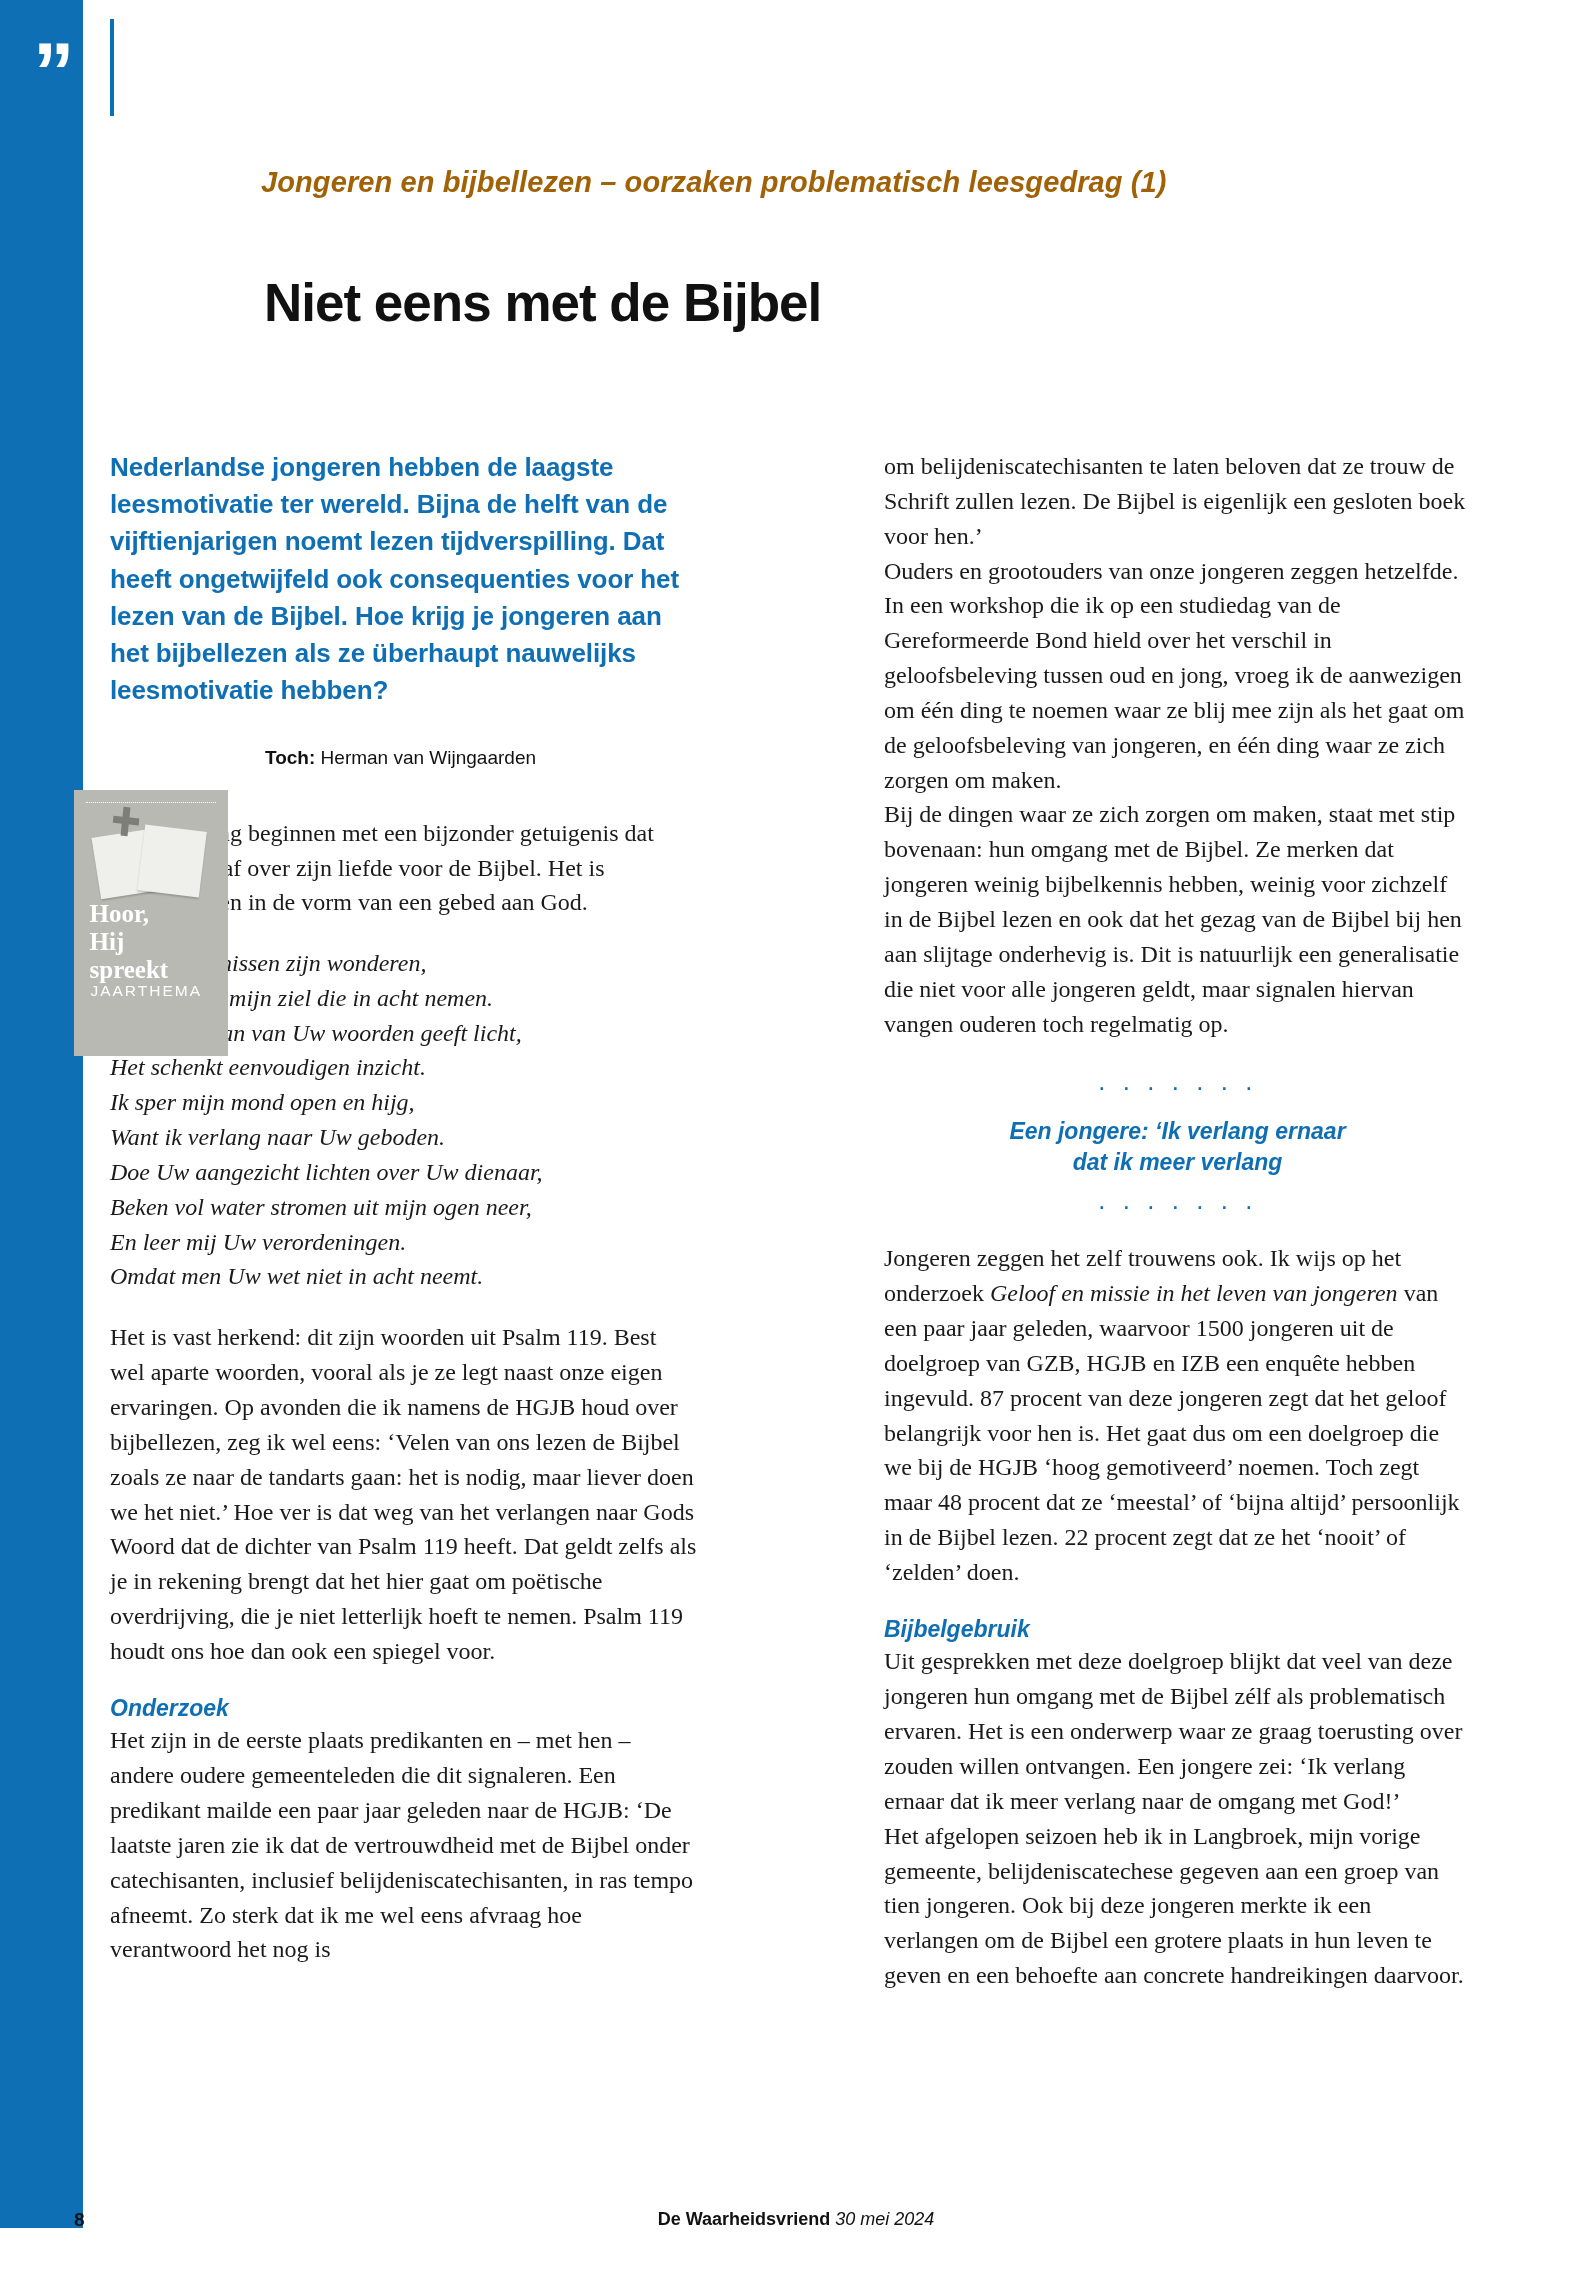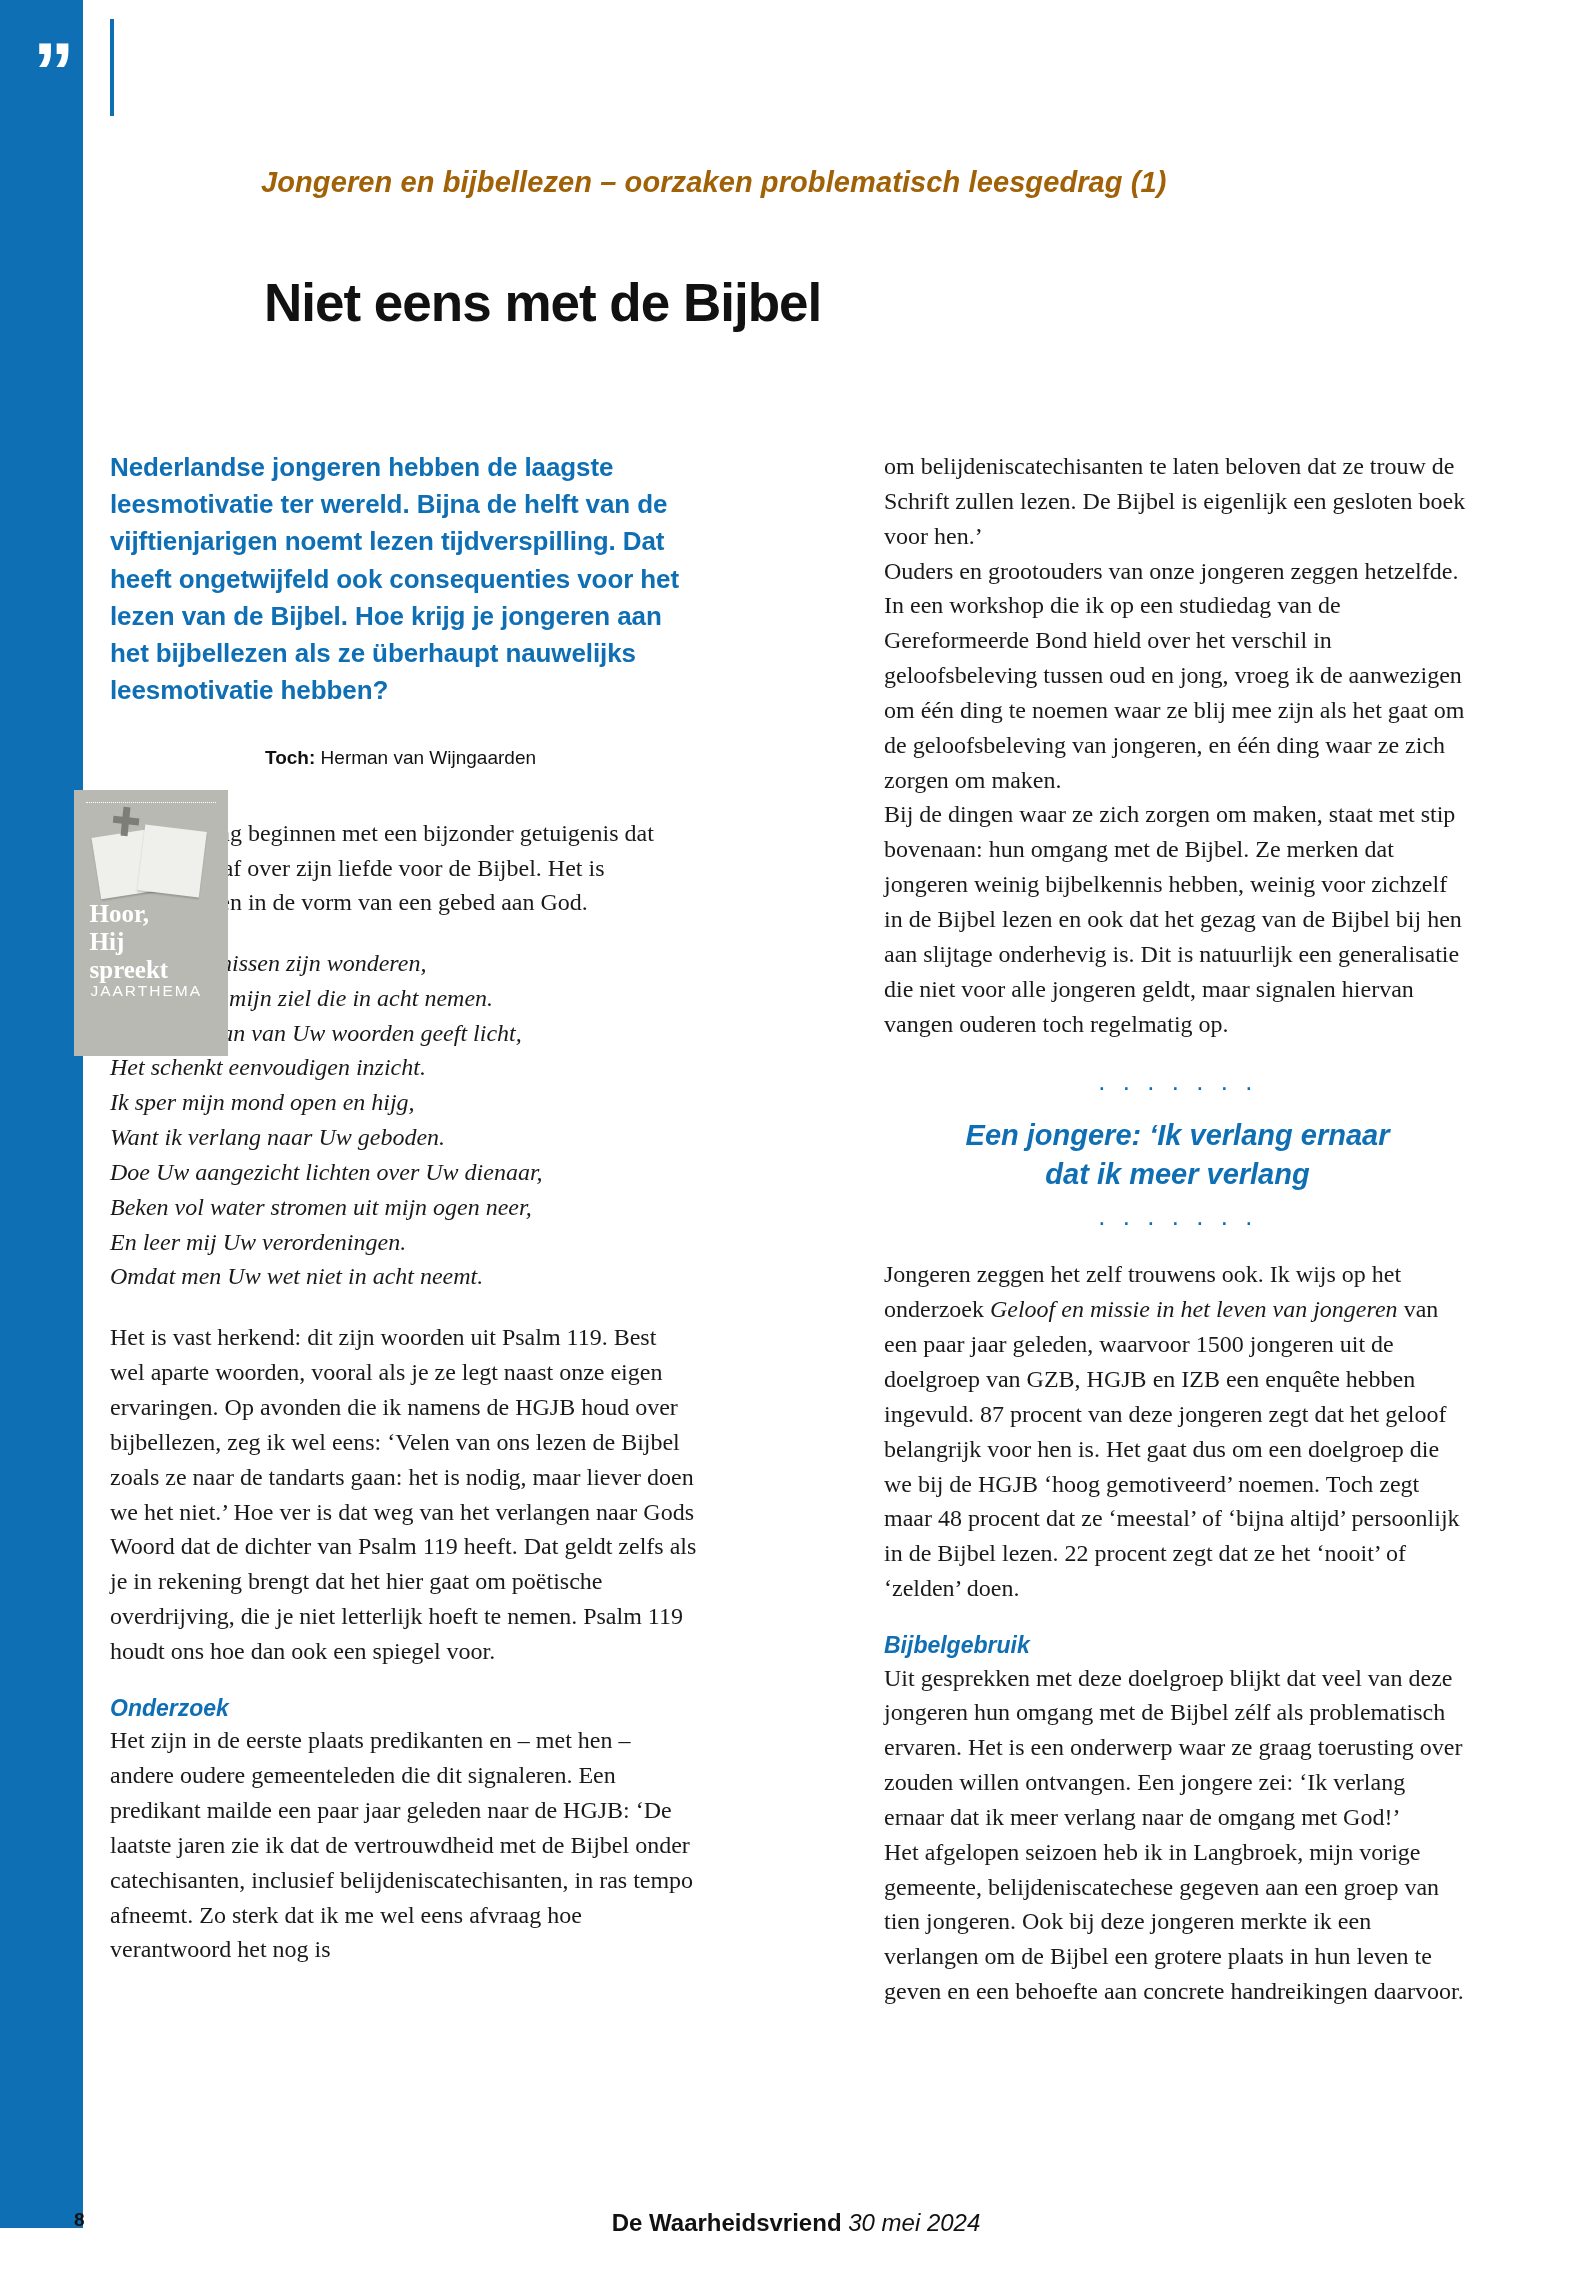--- a/index.html
+++ b/index.html
@@ -242,21 +242,21 @@
     color: #0f6fb4;
     font-size: 26px;
     letter-spacing: 4.3px;
     line-height: 1;
     margin: 8.6px 0 15.5px 0;
   }
   .pq-text {
     font-family: "Liberation Sans", sans-serif;
     font-style: italic;
     font-weight: 600;
-    font-size: 29px;
+    font-size: 23px;
     line-height: 1.34;
     color: #0f6fb4;
   }
   .pq-dots.bottom { margin: 15.5px 0 22.4px 0; }
 
   em.ital { font-style: italic; }
   .page-number {
     position: absolute;
     left: 74px;
     top: 2209px;
@@ -265,21 +265,21 @@
     font-size: 19px;
     color: #111;
   }
   .footer-center {
     position: absolute;
     left: 0;
     top: 2209px;
     width: 1592px;
     text-align: center;
     font-family: "Liberation Sans", sans-serif;
-    font-size: 24px;
+    font-size: 18px;
     color: #111;
   }
   .footer-center b { font-weight: 700; }
   .footer-center i { font-style: italic; font-weight: 400; }
 </style>
 </head>
 <body>
 
 <div class="page">
 

